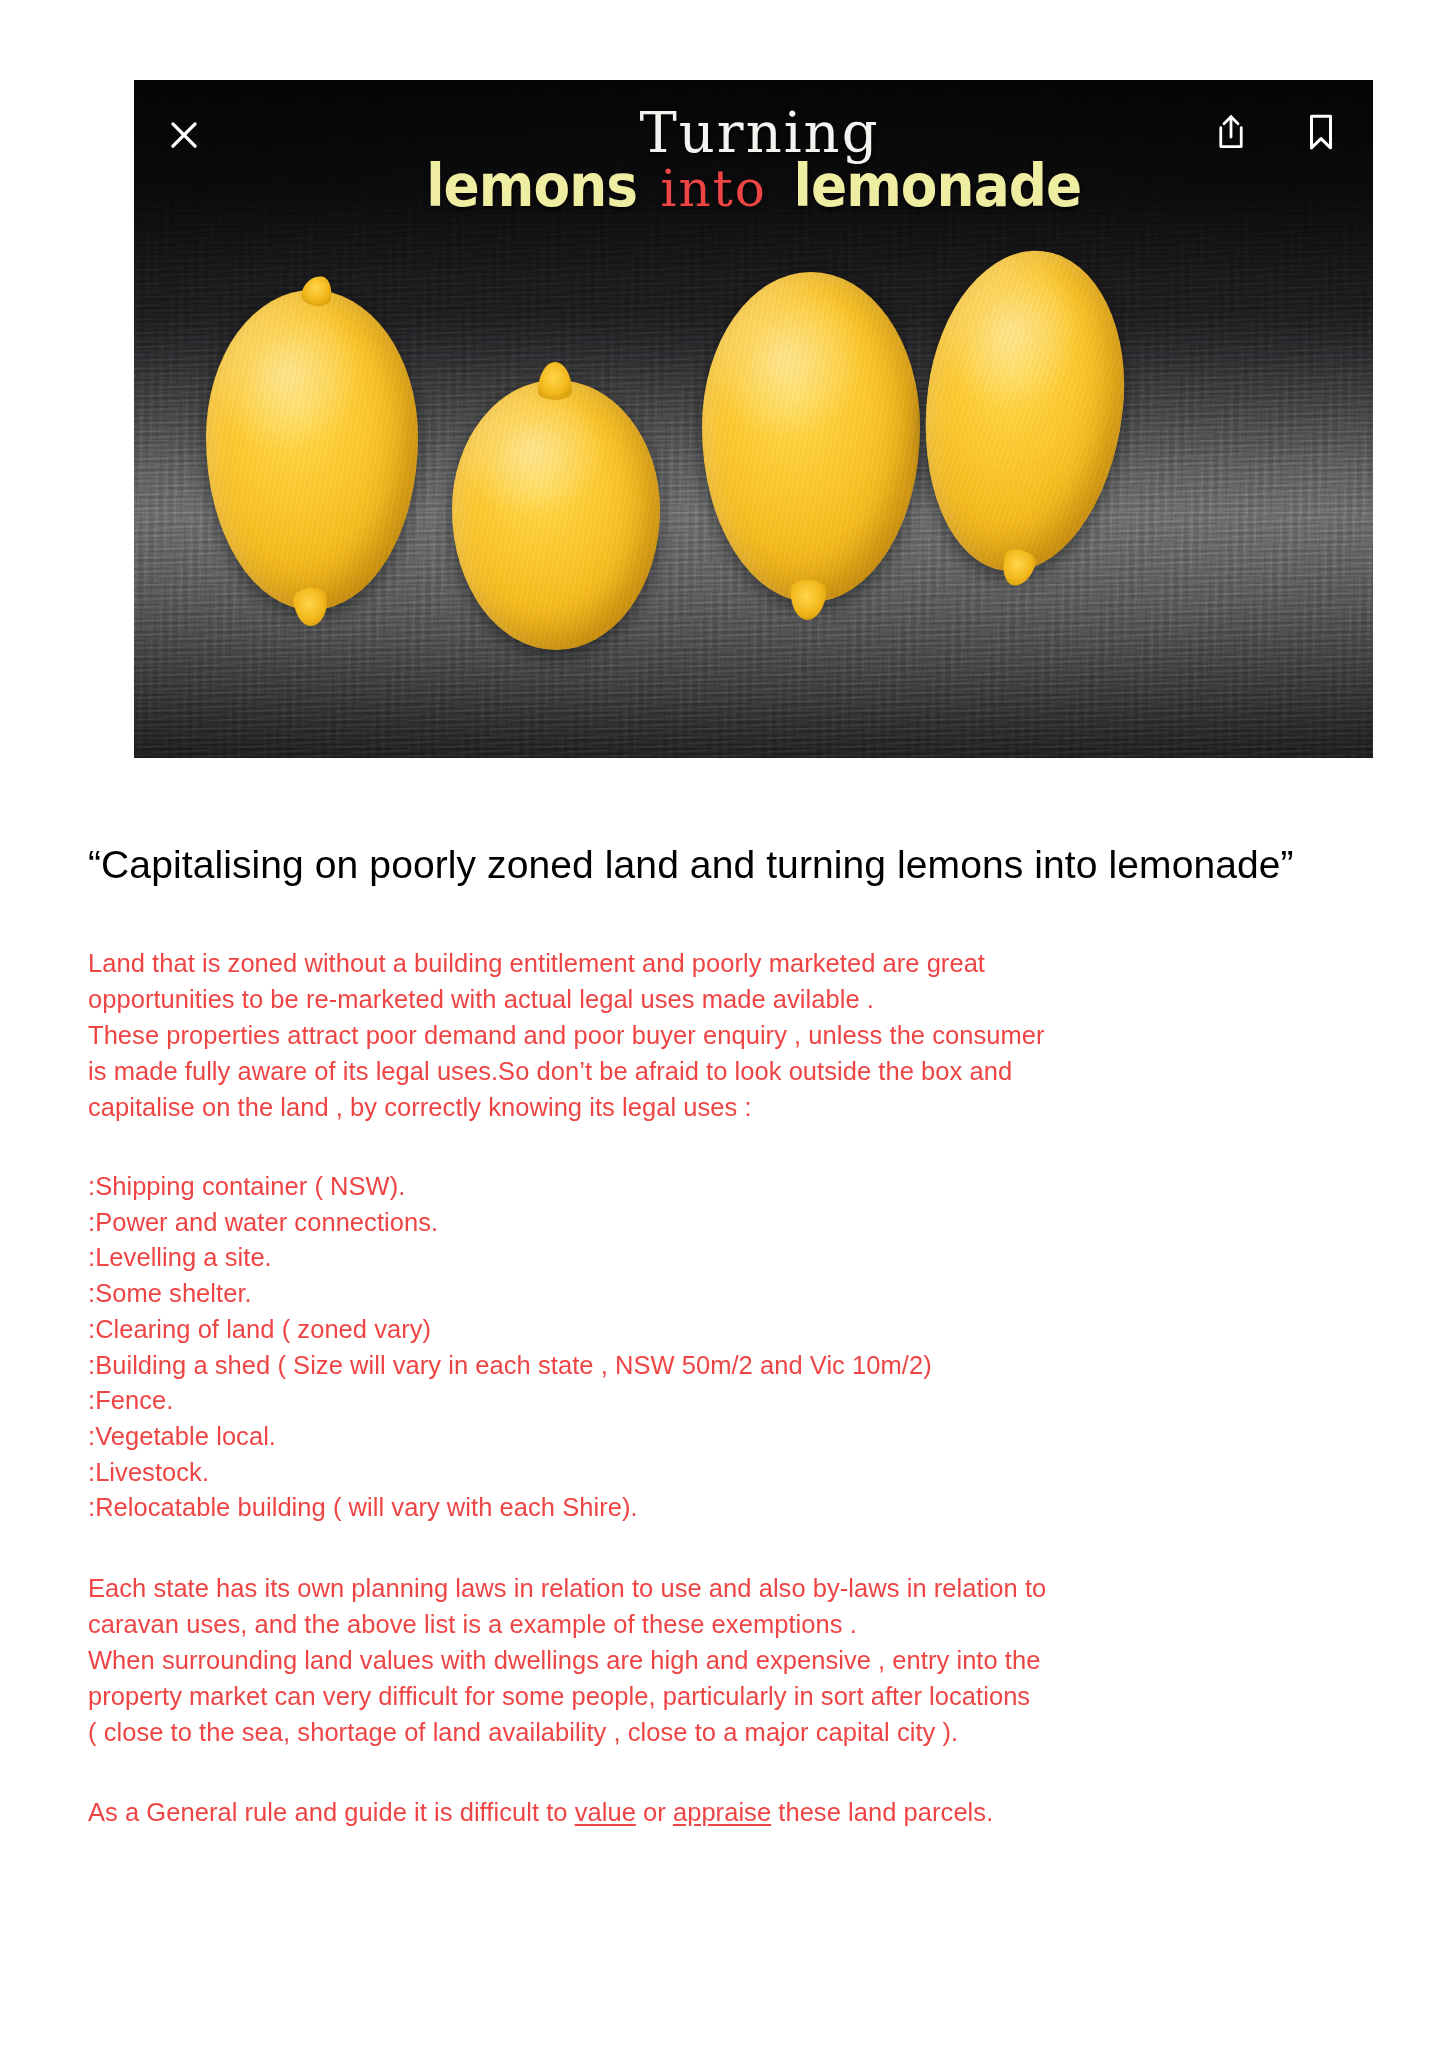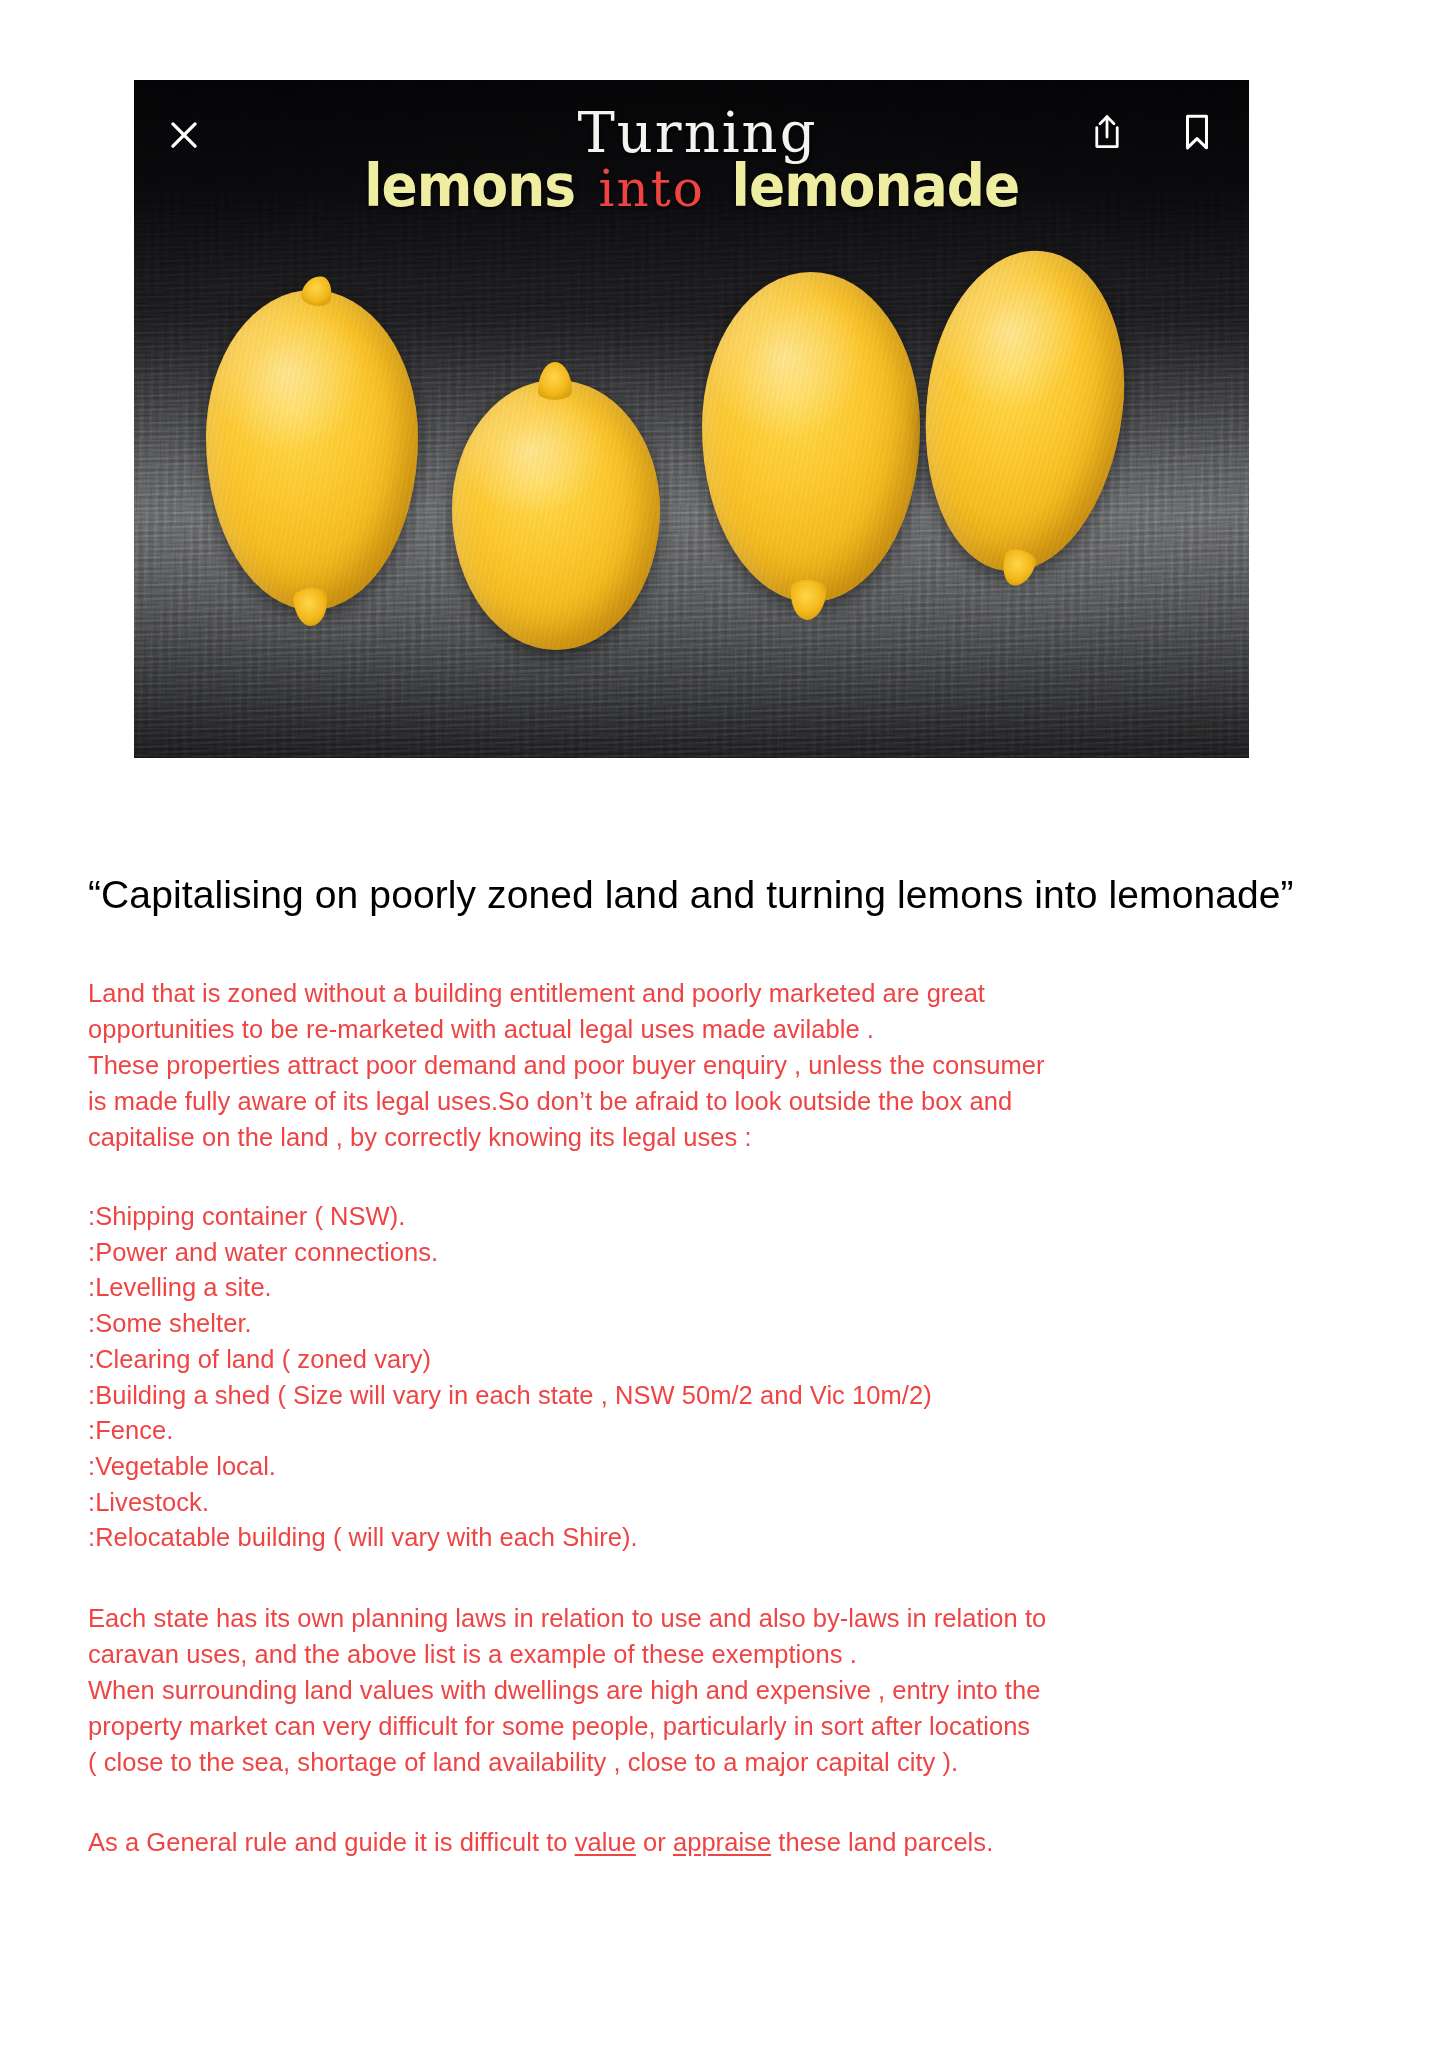--- a/index.html
+++ b/index.html
@@ -13,21 +13,21 @@
     color: #000000;
     overflow: hidden;
   }
 
   .page { position: relative; width: 1438px; height: 2072px; background:#fff; }
 
   
   .hero {
     position: absolute;
     left: 134px; top: 80px;
-    width: 1115px; height: 678px;
+    width: 1239px; height: 678px;
     overflow: hidden;
     background: #1b1b1d;
   }
   .hero-bg {
     position: absolute; inset: 0;
     background:
       linear-gradient(180deg, rgba(5,5,7,0.97) 0%, rgba(10,10,13,0.92) 16%, rgba(24,24,26,0.55) 30%, rgba(30,30,32,0.15) 44%, rgba(0,0,0,0) 56%),
       repeating-linear-gradient(180deg,
         rgba(255,255,255,0.055) 0px, rgba(255,255,255,0.055) 1px,
         rgba(0,0,0,0.10) 2px, rgba(0,0,0,0.10) 4px,
@@ -142,21 +142,20 @@
 
   
   .lemon-4 { left: 792px; top: 170px; width: 196px; height: 322px; border-radius: 50% 50% 50% 50% / 47% 47% 53% 53%; transform: rotate(7deg); }
   .l4-tip-b { left: 868px; top: 470px; width: 32px; height: 36px; border-radius: 50% 50% 52% 48% / 22% 22% 78% 78%; transform: rotate(16deg); }
 
   
   .article {
     position: absolute;
     left: 88px; top: 840px;
     width: 1268px;
-    margin-top: 30px;
   }
   h1.headline {
     margin: 0 0 0 0;
     font-size: 39px;
     font-weight: 400;
     line-height: 1.30;
     letter-spacing: .1px;
     color: #000;
   }
   p.body {

